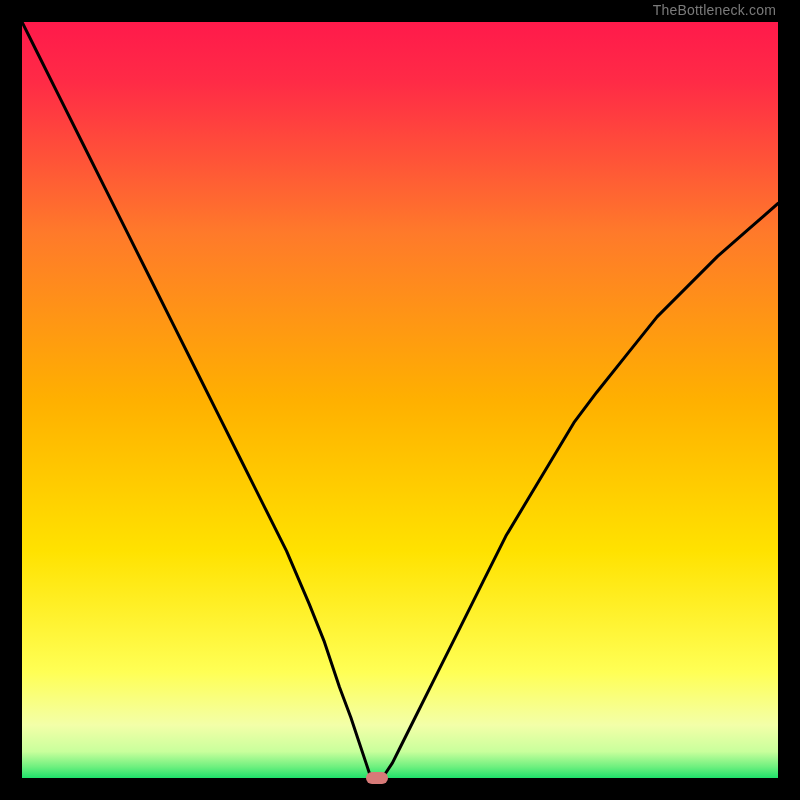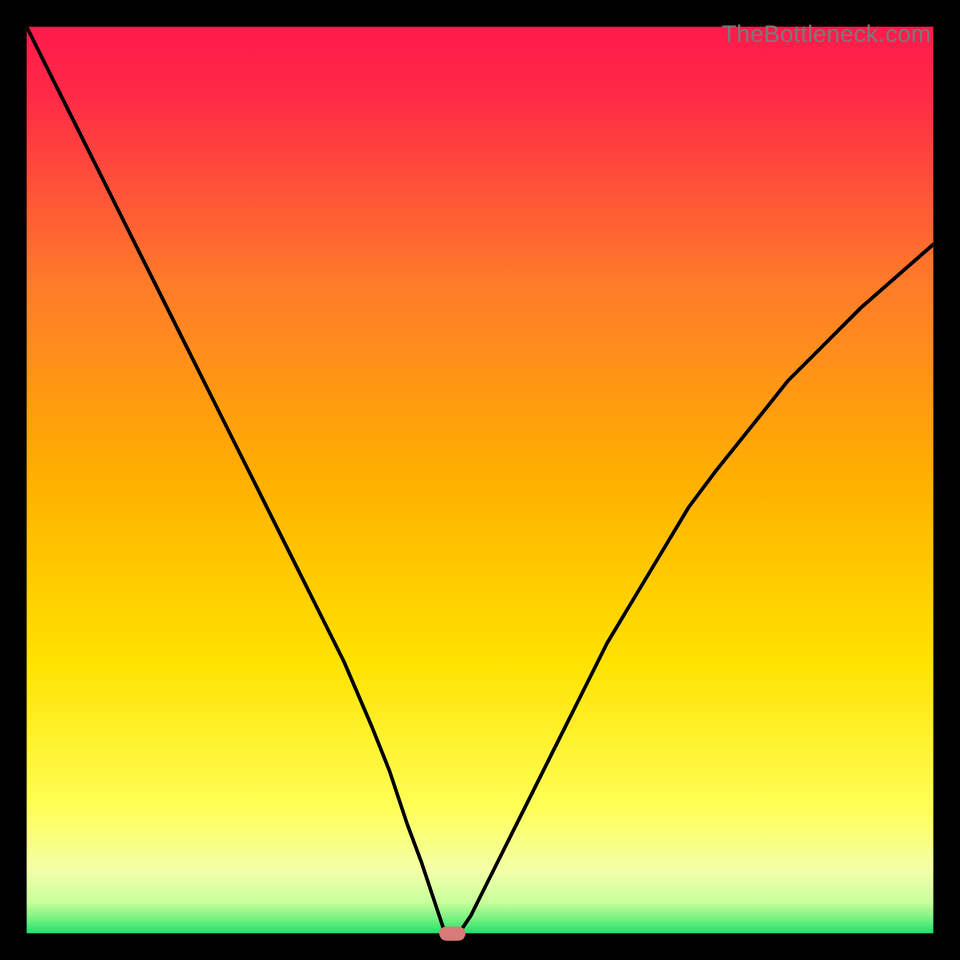--- a/index.html
+++ b/index.html
@@ -24,24 +24,23 @@
     left: 0;
     top: 0;
     width: 756px;
     height: 756px;
   }
   .watermark {
     position: absolute;
     top: 2px;
     right: 24px;
     color: #7a7a7a;
-    font-size: 20px;
+    font-size: 14px;
     font-weight: 500;
     letter-spacing: 0.2px;
-    margin-top: 16px;
   }
   .marker {
     position: absolute;
     width: 22px;
     height: 12px;
     border-radius: 6px;
     transform: translate(-50%, -50%);
   }
 </style>
 </head>

